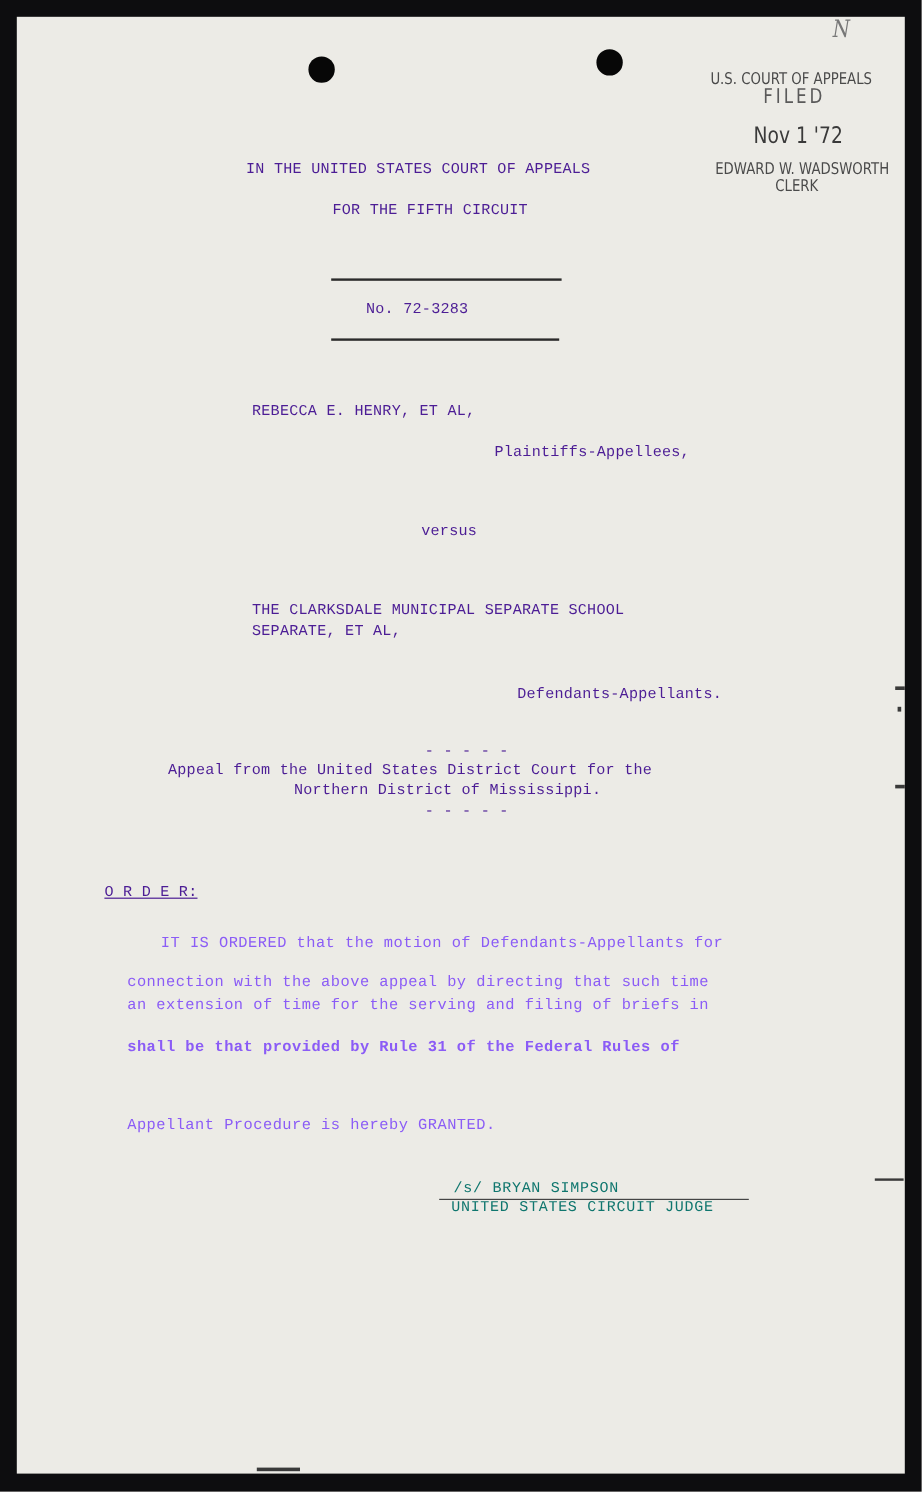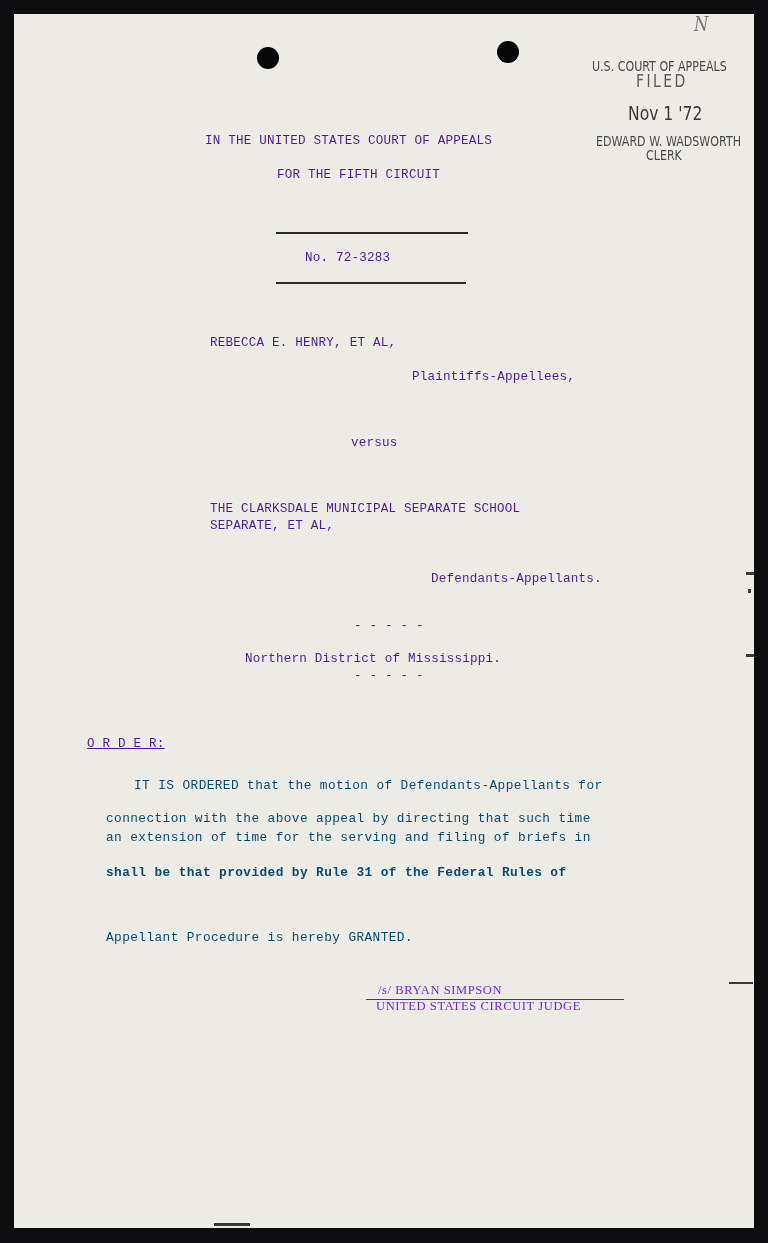--- a/index.html
+++ b/index.html
@@ -7,29 +7,29 @@
     width: 768px; height: 1243px; background: #0d0d0f; position: relative; overflow: hidden;
   }
   .page {
     position: absolute; left: 14px; top: 14px; width: 740px; height: 1214px;
     background: #ecebe6;
   }
   .t {
     position: absolute; font-family: "Liberation Mono", "DejaVu Sans Mono", monospace;
     color: #4c1d95; white-space: pre; font-size: 12.6px; letter-spacing: 0.2px;
   }
-  .body-text { font-size: 12.8px; color: #0c4a6e; letter-spacing: 0.4px; }
+  .body-text { font-size: 12.8px; color: #8b5cf6; letter-spacing: 0.4px; }
   .hole { position: absolute; width: 22px; height: 22px; border-radius: 50%; background: #070707; }
   .rule { position: absolute; height: 1.5px; background: #2b2b2b; }
   .stamp {
     position: absolute; font-family: "DejaVu Sans", "Liberation Sans", sans-serif;
     color: #4a4a4a; white-space: pre; transform: scaleX(0.82); transform-origin: left top;
   }
   .mark { position: absolute; background: #3a3a3a; }
-  .sig { font-family: Liberation Serif, serif; font-size: 12.5px; color: #6d28d9; letter-spacing: 0.6px; }
+  .sig { font-family: Liberation Mono, monospace; font-size: 12.5px; color: #0f766e; letter-spacing: 0.6px; }
 </style>
 </head>
 <body>
 
 <div class="page">
   <div class="hole" style="left:243px; top:33px;"></div>
   <div class="hole" style="left:483px; top:27px;"></div>
 
   <div>
     <div class="stamp" style="left:680px; top:-2px; font-size:20px; font-family:'DejaVu Serif',serif; font-style:italic; color:#777;">N</div>
@@ -47,20 +47,21 @@
   <div class="rule" style="left:262px; top:268px; width:190px;"></div>
 
   <div class="t" style="left:196px; top:322px;">REBECCA E. HENRY, ET AL,</div>
   <div class="t" style="left:398px; top:356px;">Plaintiffs-Appellees,</div>
   <div class="t" style="left:337px; top:422px;text-align:center;">versus</div>
   <div class="t" style="left:196px; top:488px;">THE CLARKSDALE MUNICIPAL SEPARATE SCHOOL</div>
   <div class="t" style="left:196px; top:505px;">SEPARATE, ET AL,</div>
   <div class="t" style="left:398px; top:558px;margin-left:19px;">Defendants-Appellants.</div>
 
   <div class="t" style="left:340px; top:605px;">- - - - -</div>
+  <div class="t" style="left:126px; top:621px;">Appeal from the United States District Court for the</div>
   <div class="t" style="left:231px; top:638px;">Northern District of Mississippi.</div>
   <div class="t" style="left:340px; top:655px;">- - - - -</div>
 
   <div class="t" style="left:73px; top:723px;text-decoration:underline;">O R D E R:</div>
   <div class="t body-text" style="left:120px; top:764px;">IT IS ORDERED that the motion of Defendants-Appellants for</div>
   <div class="t body-text" style="left:92px; top:793px;margin-top:23px;">an extension of time for the serving and filing of briefs in</div>
   <div class="t body-text" style="left:92px; top:797px;">connection with the above appeal by directing that such time</div>
   <div class="t body-text" style="left:92px; top:851px;font-weight:bold;">shall be that provided by Rule 31 of the Federal Rules of</div>
   <div class="t body-text" style="left:92px; top:872px;margin-top:44px;">Appellant Procedure is hereby GRANTED.</div>
 

